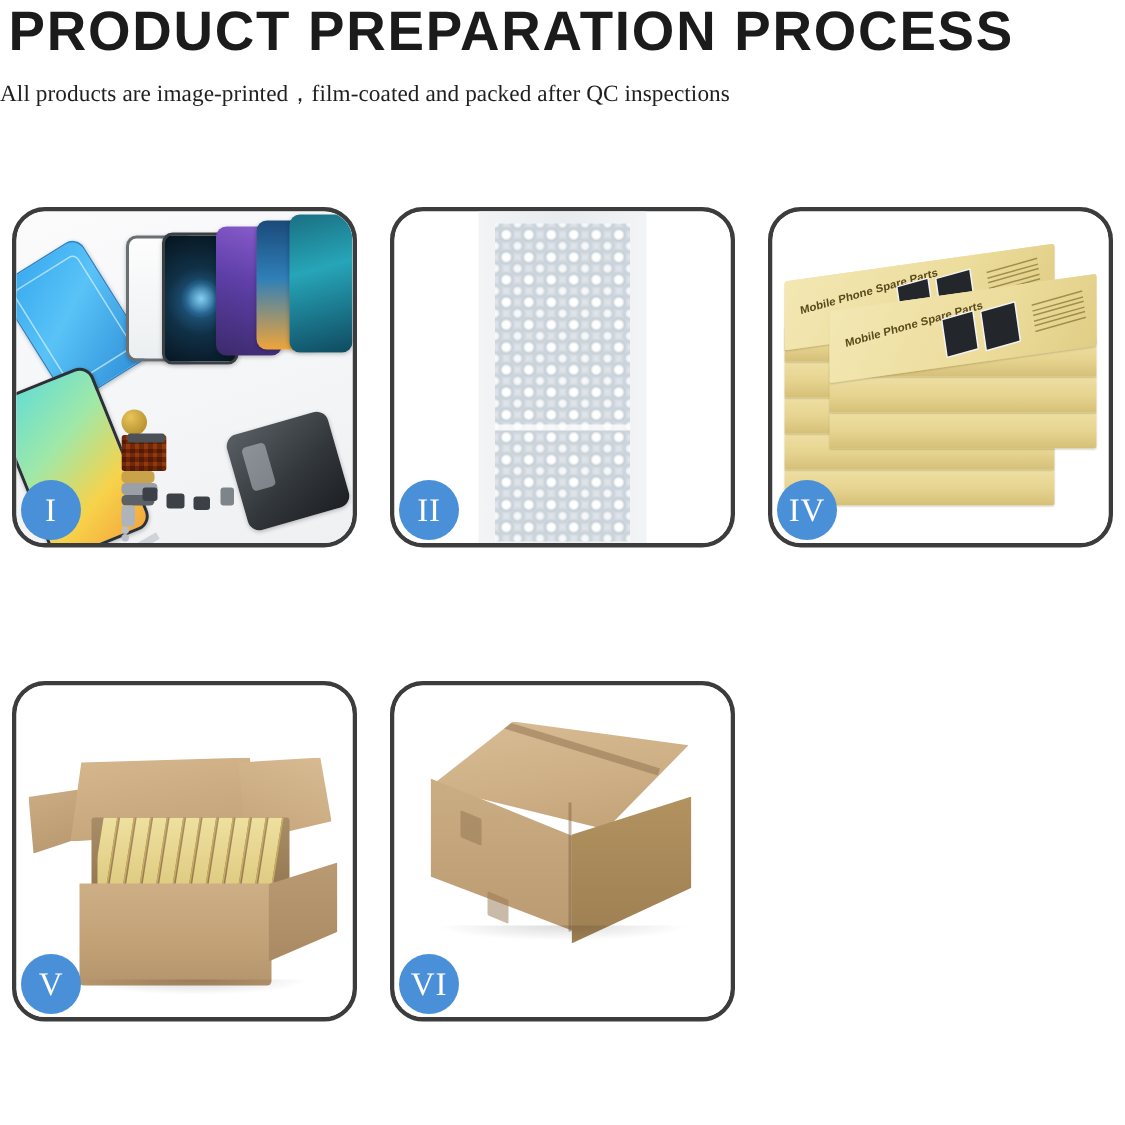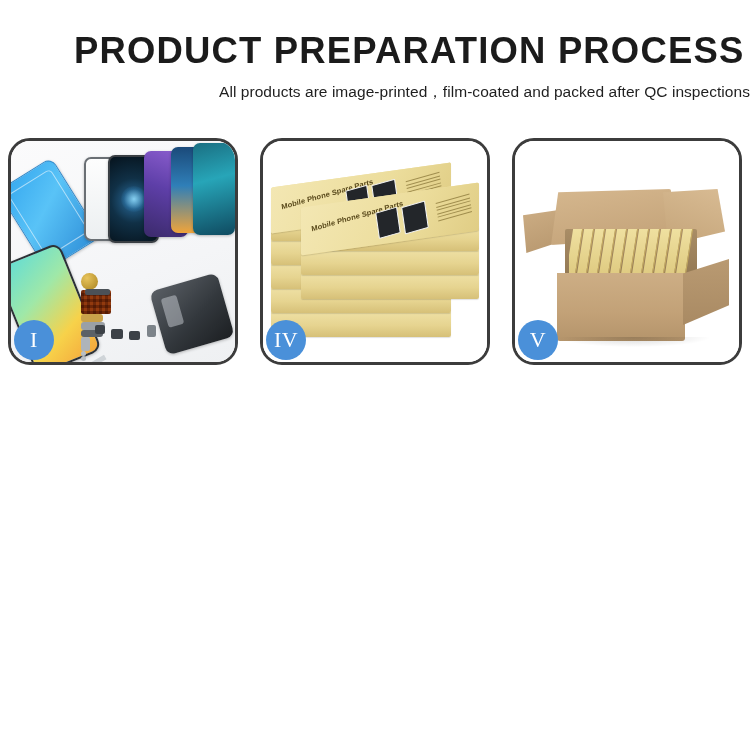--- a/index.html
+++ b/index.html
@@ -11,36 +11,35 @@
     width: 750px;
     height: 750px;
     font-family: "Liberation Sans", sans-serif;
     overflow: hidden;
     position: relative;
   }
 
   
   .header {
     width: 100%;
-    padding-top: 30px;
-    text-align: right;
+    text-align: left;
   }
   .title {
     font-family: "Liberation Sans", sans-serif;
     font-size: 37px;
     font-weight: 700;
     letter-spacing: 1.2px;
     color: #1b1b1b;
     line-height: 1.15;
     margin: 0;
     white-space: nowrap;
     transform: scaleX(0.985);
   }
   .subtitle {
-    font-family: Liberation Sans, sans-serif;
+    font-family: Liberation Serif, serif;
     font-size: 15.5px;
     font-weight: 400;
     color: #1f1f1f;
     margin: 9px 0 0 0;
     letter-spacing: 0.05px;
     white-space: nowrap;
   }
 
   
   .grid {
@@ -385,20 +384,29 @@
         <div class="part pt-chip4"></div>
         <div class="pt-cam"></div>
         <div class="pt-screw1"></div>
         <div class="pt-screw2"></div>
         <div class="pt-tool"></div>
       </div>
     </div>
     <div class="badge">I</div>
   </div>
 
+  <div class="panel p2">
+    <div class="panel-inner">
+      <div class="bw-sheet">
+        <div class="bw-bubbles"></div>
+        <div class="bw-seam"></div>
+      </div>
+    </div>
+    <div class="badge">II</div>
+  </div>
 
 
   <div class="panel p4">
     <div class="panel-inner">
       <div class="stack">
 
         <div class="sbox" style="left:2px;  top:150px; width:180px; height:26px;"></div>
         <div class="sbox" style="left:2px;  top:126px; width:180px; height:26px;"></div>
         <div class="sbox" style="left:2px;  top:102px; width:180px; height:26px;"></div>
         <div class="sbox" style="left:2px;  top:78px;  width:180px; height:26px;"></div>
@@ -461,14 +469,27 @@
         <i style="left:99px;"></i>
           <i style="left:110px;"></i>
       </div>
       <div class="c5-front"></div>
       <div class="c5-side"></div>
       <div class="c5-shadow"></div>
     </div>
     <div class="badge">V</div>
   </div>
 
+  <div class="panel p6">
+    <div class="panel-inner">
+      <div class="c6-top"></div>
+      <div class="c6-tapetop"></div>
+      <div class="c6-left"></div>
+      <div class="c6-right"></div>
+      <div class="c6-seam"></div>
+      <div class="c6-tab1"></div>
+      <div class="c6-tab2"></div>
+      <div class="c6-shadow"></div>
+    </div>
+    <div class="badge">VI</div>
+  </div>
 
 </div>
 
 </body></html>

